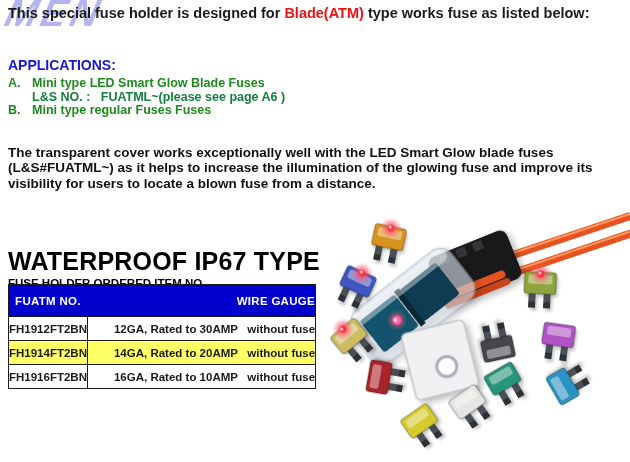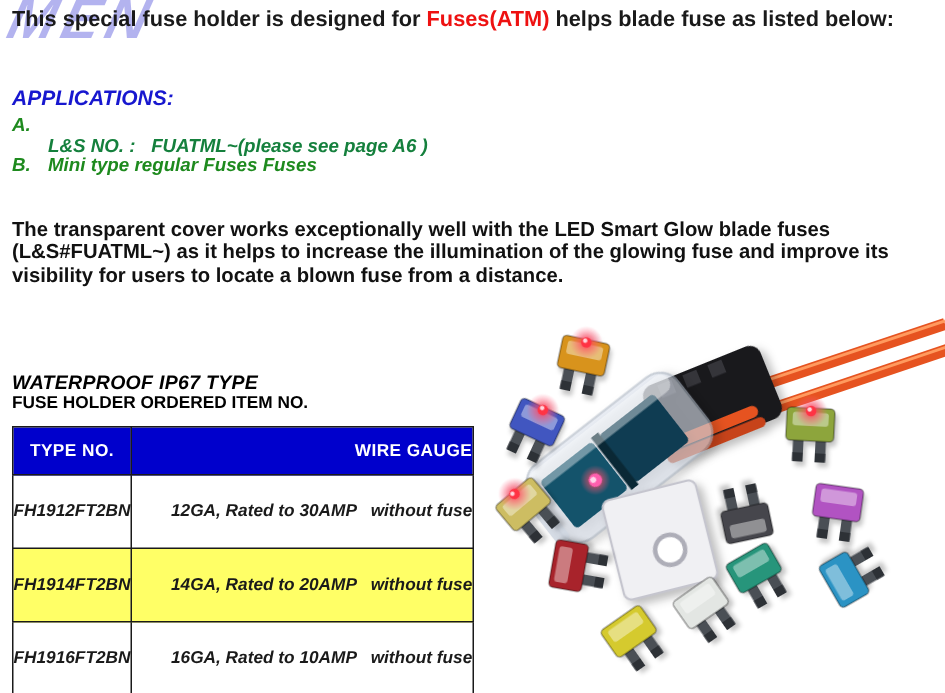--- a/index.html
+++ b/index.html
@@ -7,66 +7,67 @@
   body { font-family:"Liberation Sans", sans-serif; font-weight:700; color:#1a1a1a; }
   #page { position:relative; width:630px; height:462px; background:#ffffff; overflow:hidden; }
 
   
   .watermark { position:absolute; left:6px; top:-8px; font-size:38px; font-style:italic;
     color:var(--heading-blue,#1717cf); opacity:.32; transform:skewX(-14deg); letter-spacing:4px; z-index:0; }
 
   .intro { position:absolute; left:8px; top:5px; width:602px; font-size:14.5px; line-height:17.5px; z-index:1; }
   .intro .hl { color:var(--accent-red,#ee1111); }
 
-  .applications { position:absolute; left:8px; top:57px;font-style:italic; }
+  .applications { position:absolute; left:8px; top:57px; }
   .sec-heading { font-size:14px; color:var(--heading-blue,#1717cf); }
   .app-list { margin-top:4px; font-size:12.5px; line-height:13.5px; }
   .app-item { display:block; }
   .app-row { display:flex; }
   .app-letter { width:24px; color:var(--item-green,#1e8a1e); }
   .app-title { color:var(--item-green,#1e8a1e); }
   .app-detail { margin-left:24px; color:#15803d; white-space:pre; }
 
   .features { position:absolute; left:8px; top:143px; width:620px; }
   .features-body { margin-top:2px; font-size:13.5px; line-height:15.3px; color:#111; }
 
   .waterproof { position:absolute; left:8px; top:247px; }
-  .wp-title { font-size:13px; letter-spacing:.2px; color:#000;font-style:italic; }
+  .wp-title { font-size:25px; letter-spacing:.2px; color:#000; }
   .wp-sub { font-size:11.5px; margin-top:1px; color:#000; }
 
   table.fuse-table { position:absolute; left:8px; top:284px; width:302px; border-collapse:collapse;
     border:1px solid #1a1a1a; background:#fff; }
   .fuse-table th, .fuse-table td { border:1px solid #1a1a1a; font-size:11.5px; }
   .fuse-table th { height:32px; background:var(--table-header-bg,#0000cc); color:var(--table-header-text,#fff);
     text-align:right; letter-spacing:.3px; }
-  .fuse-table td { height:49px;font-style:italic; }
+  .fuse-table td { height:24px; }
   .fuse-table .c-item { width:87px; text-align:center; }
   .fuse-table .c-gauge { padding-left:26px; white-space:pre; }
   .fuse-table tr.hl td { background:var(--highlight-row-bg,#ffff66); }
 
   .photo { position:absolute; left:310px; top:210px; width:320px; height:252px; }
   .photo svg { width:100%; height:100%; }
   g.fuse { filter:drop-shadow(2px 3px 1.5px rgba(0,0,0,.22)); }
   .holder-part { filter:drop-shadow(3px 4px 3px rgba(0,0,0,.25)); }
 </style>
 </head>
 <body>
 
 <div id="page">
 
   <div class="watermark">MEN</div>
 
-  <div class="intro"><span>This special fuse holder is designed for </span><span class="hl">Fuses(ATM)</span><span> helps blade fuse as listed below:</span></div>
+  <div class="intro"><span>This special fuse holder is designed for </span><span class="hl">Blade(ATM)</span><span> type works fuse as listed below:</span></div>
 
   <div class="applications">
     <div class="sec-heading">APPLICATIONS:</div>
     <div class="app-list">
       <div class="app-item">
         <div class="app-row">
           <span class="app-letter">A.</span>
+          <span class="app-title">Mini type LED Smart Glow Blade Fuses</span>
         </div>
         <div class="app-detail">L&amp;S NO. :   FUATML~(please see page A6 )</div>
       </div>
       <div class="app-item">
         <div class="app-row">
           <span class="app-letter">B.</span>
           <span class="app-title">Mini type regular Fuses Fuses</span>
         </div>
       </div>
     </div>
@@ -77,21 +78,21 @@
   </div>
 
   <div class="waterproof">
     <div class="wp-title">WATERPROOF IP67 TYPE</div>
     <div class="wp-sub">FUSE HOLDER ORDERED ITEM NO.</div>
   </div>
 
   <table class="fuse-table">
     <thead>
       <tr>
-        <th class="c-item">TYPE NO.</th>
+        <th class="c-item">FUATM NO.</th>
         <th class="c-gauge-h">WIRE GAUGE</th>
       </tr>
     </thead>
     <tbody>
         <tr>
           <td class="c-item">FH1912FT2BN</td>
           <td class="c-gauge">12GA, Rated to 30AMP   without fuse</td>
         </tr>
         <tr class="hl">
           <td class="c-item">FH1914FT2BN</td>

